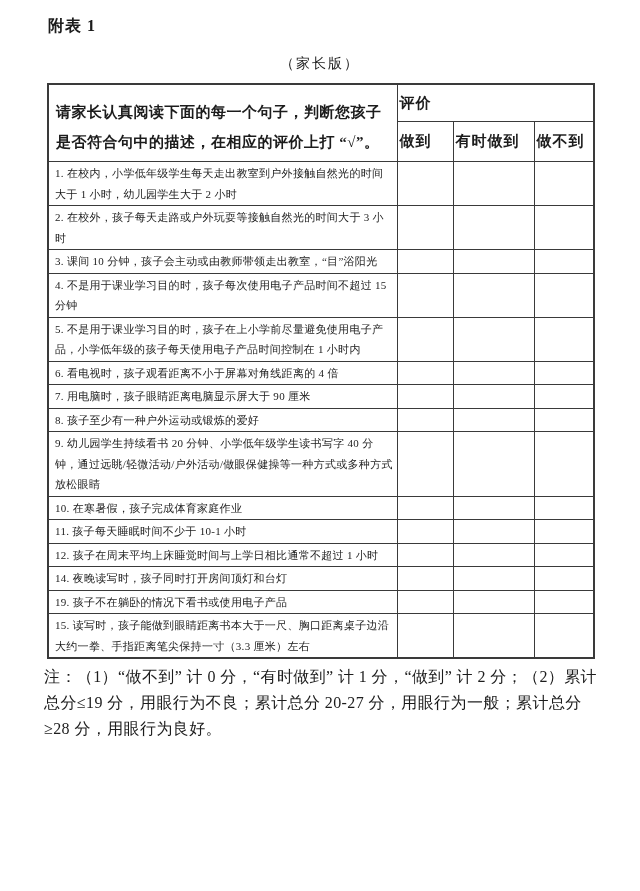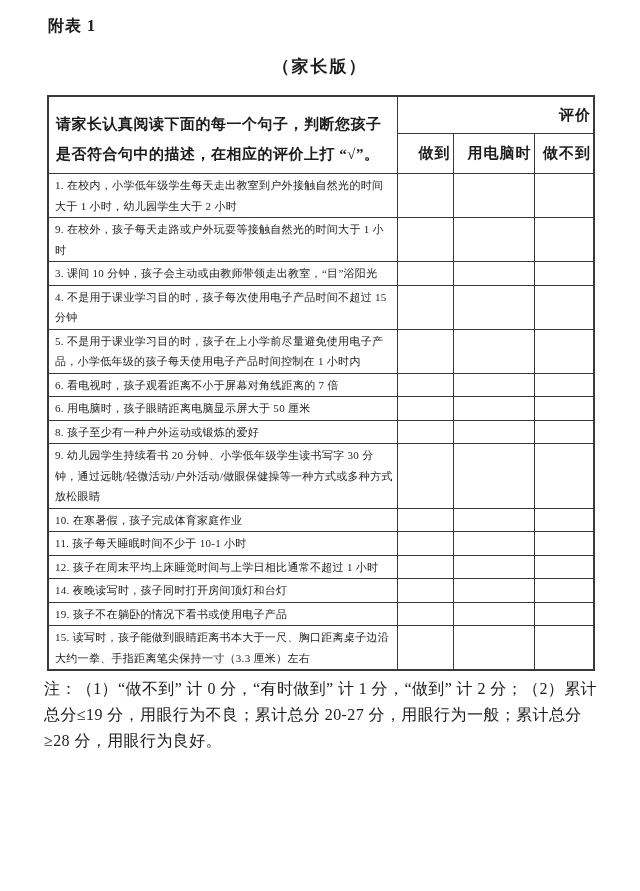--- a/index.html
+++ b/index.html
@@ -26,45 +26,45 @@
   .title {
     text-align: center;
     font-size: 28px;
     font-weight: bold;
     letter-spacing: 1px;
     margin: 0 -12px 14px -12px;
     white-space: nowrap;
   }
   .subtitle {
     text-align: center;
-    font-size: 17px;
-    font-weight: bold;
+    font-size: 14px;
+    font-weight: normal;
     letter-spacing: 2px;
-    margin: 0 0 17px 0;
+    margin: 0 0 10px 0;
   }
   table.eval {
     border-collapse: collapse;
     table-layout: fixed;
     width: 546px;
     border: 2px solid #3a3a3a;
   }
   table.eval td {
     border: 1px solid #3a3a3a;
     vertical-align: middle;
     box-sizing: border-box;
   }
   td.prompt {
     font-weight: bold;
     font-size: 15px;
     line-height: 30px;
     padding: 12px 6px 4px 7px;
     letter-spacing: 0.5px;
   }
   td.hdr {
-    text-align: right;
+    text-align: left;
     font-weight: bold;
     font-size: 15px;
     padding: 5px 2px;
     letter-spacing: 1px;
   }
   td.q {
     font-size: 11px;
     line-height: 20.5px;
     padding: 1px 3px 1px 6px;
     letter-spacing: 0.3px;
@@ -98,32 +98,32 @@
       <col style="width:81px">
       <col style="width:60px">
     </colgroup>
     <tbody>
       <tr>
         <td class="prompt" rowspan="2">请家长认真阅读下面的每一个句子，判断您孩子是否符合句中的描述，在相应的评价上打 “√”。</td>
         <td class="hdr" colspan="3" style="height:32px">评价</td>
       </tr>
       <tr>
         <td class="hdr" style="height:34px">做到</td>
-        <td class="hdr">用电脑时</td>
+        <td class="hdr">有时做到</td>
         <td class="hdr">做不到</td>
       </tr>
 
       <tr>
         <td class="q">1. 在校内，小学低年级学生每天走出教室到户外接触自然光的时间大于 1 小时，幼儿园学生大于 2 小时</td>
         <td class="a"></td>
         <td class="a"></td>
         <td class="a"></td>
       </tr>
       <tr>
-        <td class="q">9. 在校外，孩子每天走路或户外玩耍等接触自然光的时间大于 1 小时</td>
+        <td class="q">2. 在校外，孩子每天走路或户外玩耍等接触自然光的时间大于 3 小时</td>
         <td class="a"></td>
         <td class="a"></td>
         <td class="a"></td>
       </tr>
       <tr>
         <td class="q">3. 课间 10 分钟，孩子会主动或由教师带领走出教室，“目”浴阳光</td>
         <td class="a"></td>
         <td class="a"></td>
         <td class="a"></td>
       </tr>
@@ -133,39 +133,39 @@
         <td class="a"></td>
         <td class="a"></td>
       </tr>
       <tr>
         <td class="q">5. 不是用于课业学习目的时，孩子在上小学前尽量避免使用电子产品，小学低年级的孩子每天使用电子产品时间控制在 1 小时内</td>
         <td class="a"></td>
         <td class="a"></td>
         <td class="a"></td>
       </tr>
       <tr>
-        <td class="q">6. 看电视时，孩子观看距离不小于屏幕对角线距离的 7 倍</td>
-        <td class="a"></td>
-        <td class="a"></td>
-        <td class="a"></td>
-      </tr>
-      <tr>
-        <td class="q">6. 用电脑时，孩子眼睛距离电脑显示屏大于 50 厘米</td>
+        <td class="q">6. 看电视时，孩子观看距离不小于屏幕对角线距离的 4 倍</td>
+        <td class="a"></td>
+        <td class="a"></td>
+        <td class="a"></td>
+      </tr>
+      <tr>
+        <td class="q">7. 用电脑时，孩子眼睛距离电脑显示屏大于 90 厘米</td>
         <td class="a"></td>
         <td class="a"></td>
         <td class="a"></td>
       </tr>
       <tr>
         <td class="q">8. 孩子至少有一种户外运动或锻炼的爱好</td>
         <td class="a"></td>
         <td class="a"></td>
         <td class="a"></td>
       </tr>
       <tr>
-        <td class="q">9. 幼儿园学生持续看书 20 分钟、小学低年级学生读书写字 30 分钟，通过远眺/轻微活动/户外活动/做眼保健操等一种方式或多种方式放松眼睛</td>
+        <td class="q">9. 幼儿园学生持续看书 20 分钟、小学低年级学生读书写字 40 分钟，通过远眺/轻微活动/户外活动/做眼保健操等一种方式或多种方式放松眼睛</td>
         <td class="a"></td>
         <td class="a"></td>
         <td class="a"></td>
       </tr>
       <tr>
         <td class="q">10. 在寒暑假，孩子完成体育家庭作业</td>
         <td class="a"></td>
         <td class="a"></td>
         <td class="a"></td>
       </tr>

